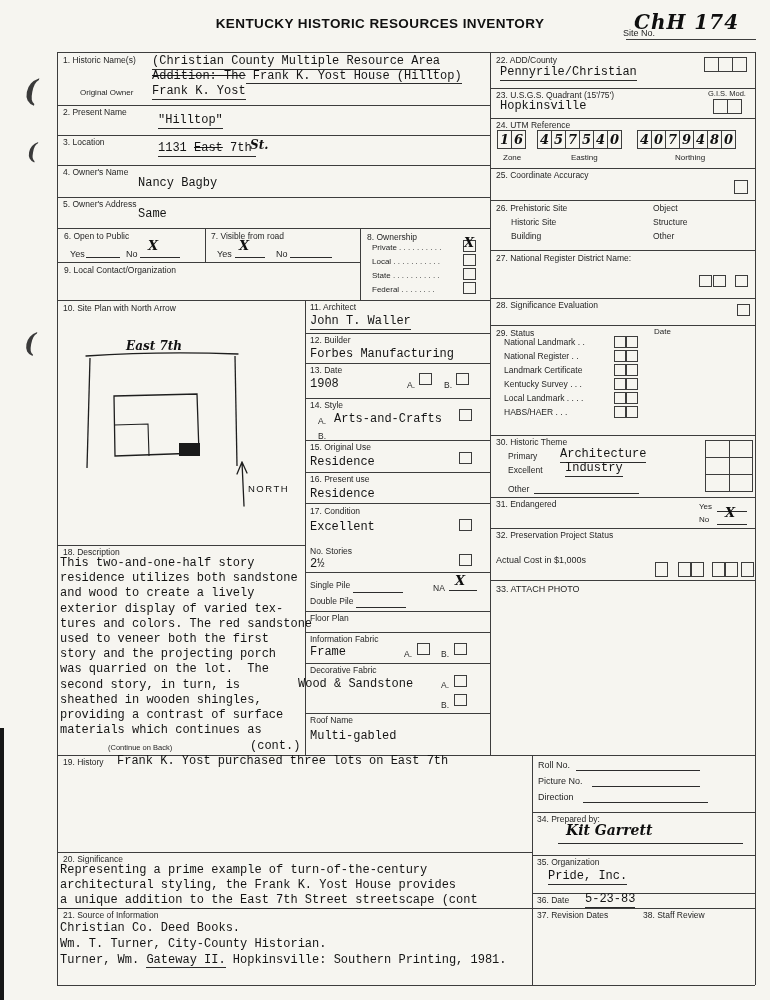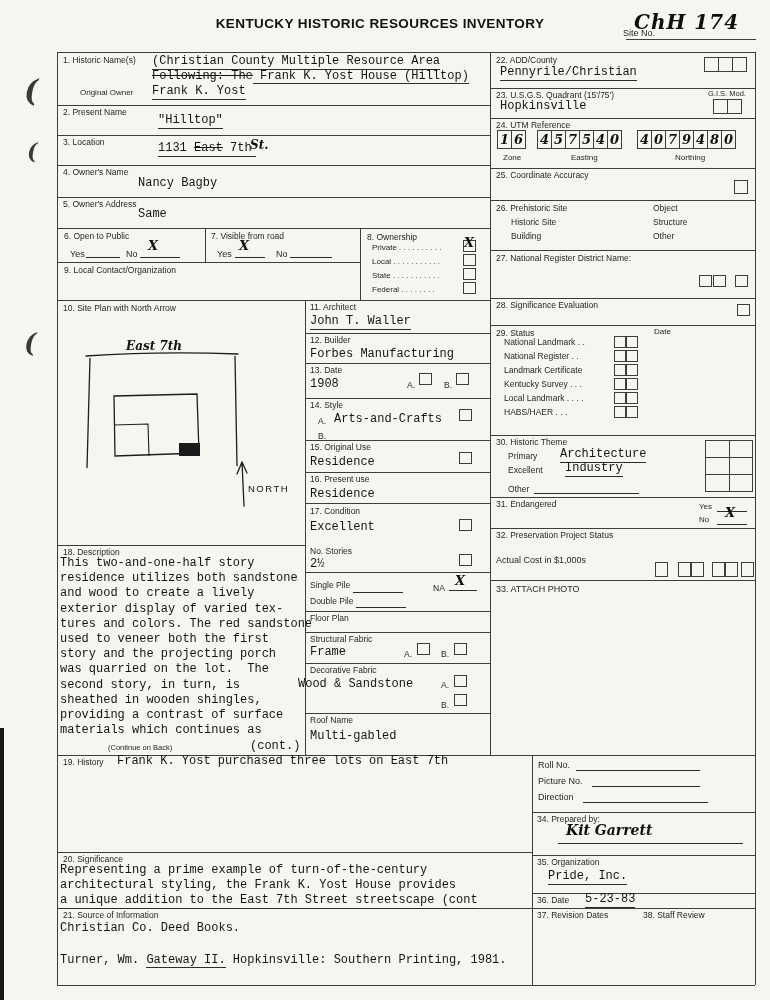--- a/index.html
+++ b/index.html
@@ -80,21 +80,21 @@
   <i class="vl" style="left:57px;top:52px;height:933px"></i>
   <i class="vl" style="left:755px;top:52px;height:933px"></i>
   <i class="vl" style="left:490px;top:52px;height:703px"></i>
   <i class="vl" style="left:532px;top:755px;height:230px"></i>
   <i class="vl" style="left:205px;top:228px;height:34px"></i>
   <i class="vl" style="left:360px;top:228px;height:72px"></i>
   <i class="vl" style="left:305px;top:300px;height:455px"></i>
 
   <span class="lab" style="left:63px;top:56px">1. Historic Name(s)</span>
   <span class="typ tul" style="left:152px;top:54px">(Christian County Multiple Resource Area</span>
-  <span class="typ" style="left:152px;top:69px"><span class="strike">Following: The</span><span class="tul"> Frank K. Yost House (Hilltop)</span></span>
+  <span class="typ" style="left:152px;top:69px"><span class="strike">Addition: The</span><span class="tul"> Frank K. Yost House (Hilltop)</span></span>
   <span class="lab lab8" style="left:80px;top:88px">Original Owner</span>
   <span class="typ tul" style="left:152px;top:84px">Frank K. Yost</span>
 
   <span class="lab" style="left:63px;top:108px">2. Present Name</span>
   <span class="typ tul" style="left:158px;top:113px">"Hilltop"</span>
   <span class="lab" style="left:63px;top:138px">3. Location</span>
   <span class="typ" style="left:158px;top:141px"><span>1131 </span><span class="strike">East</span><span> 7th</span></span>
   <span class="hand" style="left:250px;top:139px;font-size:12px">St.</span>
   <i class="ul" style="left:158px;top:156px;width:98px"></i>
   <span class="lab" style="left:63px;top:168px">4. Owner's Name</span>
@@ -170,21 +170,21 @@
   <span class="typ" style="left:310px;top:557px">2½</span>
   <i class="ck" style="left:459px;top:554px"></i>
   <span class="lab" style="left:310px;top:581px">Single Pile</span>
   <i class="ul" style="left:353px;top:592px;width:50px"></i>
   <span class="lab" style="left:433px;top:584px">NA</span>
   <span class="hand" style="left:455px;top:574px">X</span>
   <i class="ul" style="left:449px;top:590px;width:28px"></i>
   <span class="lab" style="left:310px;top:597px">Double Pile</span>
   <i class="ul" style="left:356px;top:607px;width:50px"></i>
   <span class="lab" style="left:310px;top:614px">Floor Plan</span>
-  <span class="lab" style="left:310px;top:635px">Structural Fabric</span>
+  <span class="lab" style="left:310px;top:635px">Information Fabric</span>
   <span class="typ" style="left:310px;top:645px">Frame</span>
   <span class="lab" style="left:404px;top:650px">A.</span>
   <i class="ck" style="left:417px;top:643px"></i>
   <span class="lab" style="left:441px;top:650px">B.</span>
   <i class="ck" style="left:454px;top:643px"></i>
   <span class="lab" style="left:310px;top:666px">Decorative Fabric</span>
   <span class="typ" style="left:298px;top:677px">Wood &amp; Sandstone</span>
   <span class="lab" style="left:441px;top:681px">A.</span>
   <i class="ck" style="left:454px;top:675px"></i>
   <span class="lab" style="left:441px;top:701px">B.</span>
@@ -211,20 +211,21 @@
   <span class="lab" style="left:63px;top:758px">19. History</span>
   <span class="typ" style="left:117px;top:754px">Frank K. Yost purchased three lots on East 7th</span>
 
   <span class="lab" style="left:63px;top:855px">20. Significance</span>
   <div class="typ" style="left:60px;top:863px">Representing a prime example of turn-of-the-century
 architectural styling, the Frank K. Yost House provides</div>
   <span class="typ tul" style="left:60px;top:893px">a unique addition to the East 7th Street streetscape (cont</span>
 
   <span class="lab" style="left:63px;top:911px">21. Source of Information</span>
   <span class="typ" style="left:60px;top:921px">Christian Co. Deed Books.</span>
+  <span class="typ" style="left:60px;top:937px">Wm. T. Turner, City-County Historian.</span>
   <span class="typ" style="left:60px;top:953px"><span>Turner, Wm. </span><span class="tul">Gateway II.</span><span> Hopkinsville: Southern Printing, 1981.</span></span>
 
   <span class="lab" style="left:496px;top:56px">22. ADD/County</span>
   <span class="typ tul" style="left:500px;top:65px">Pennyrile/Christian</span>
   <i class="ck" style="left:704px;top:57px;width:15px;height:15px"></i>
   <i class="ck" style="left:718px;top:57px;width:15px;height:15px"></i>
   <i class="ck" style="left:732px;top:57px;width:15px;height:15px"></i>
 
   <span class="lab" style="left:496px;top:91px">23. U.S.G.S. Quadrant (15'/75')</span>
   <span class="lab lab75" style="left:708px;top:90px">G.I.S. Mod.</span>

